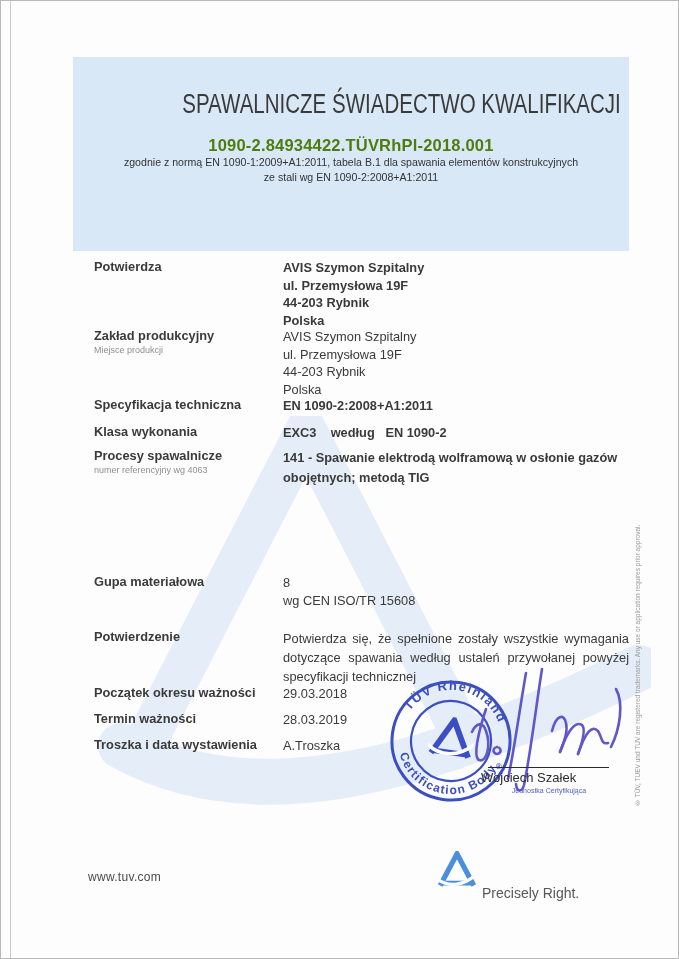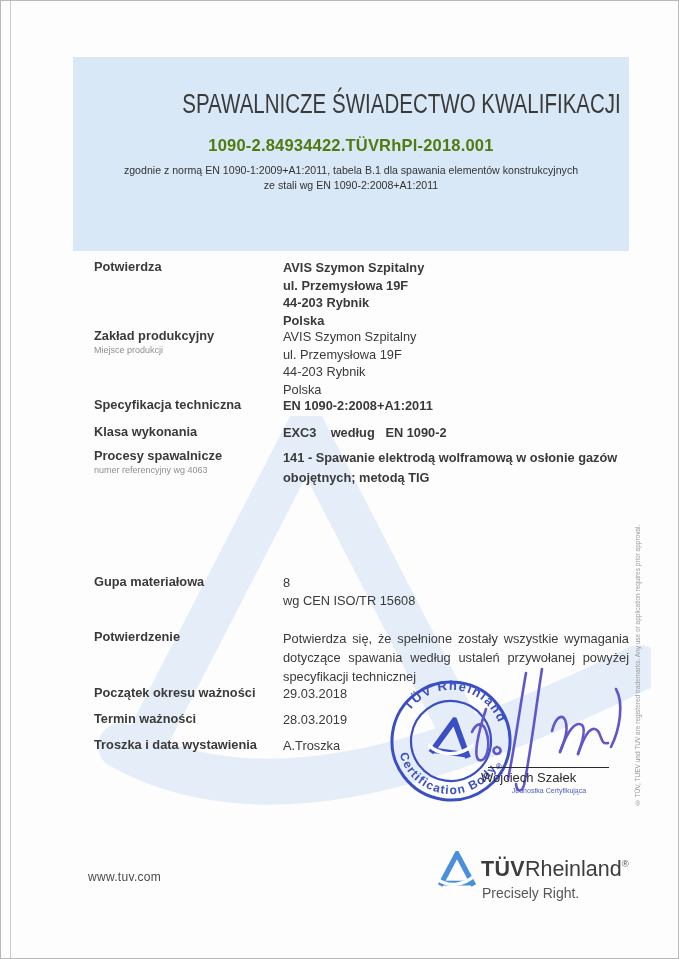--- a/index.html
+++ b/index.html
@@ -15,21 +15,21 @@
   .header-box {
     position:absolute; left:72px; top:56px; width:556px; height:194px;
     background:#d9e8f6; text-align:center;
   }
   .title-wrap { margin-top:32px;padding-left:40px; }
   .doc-title {
     display:inline-block; font-size:27px; color:#3a3a3a; white-space:nowrap;
     transform:scale(0.76,1); transform-origin:center;
   }
   .cert-no { margin-top:16px; font-size:16.5px; font-weight:bold; color:#4d7c0f; letter-spacing:0.2px; }
-  .subtitle { margin-top:8px; font-size:10.6px; color:#333; line-height:1.45; }
+  .subtitle { font-size:10.6px; color:#333; line-height:1.45; }
 
   
   .row { position:absolute; left:0; width:679px; }
   .labelcol { position:absolute; left:93px; width:185px; }
   .lbl { font-size:12.8px; font-weight:bold; color:#3a3a3a; }
   .sub { font-size:9px; color:#8f8f8f; margin-top:2px; }
   .vals { position:absolute; left:282px; width:346px; font-size:12.8px; color:#3a3a3a; }
   .vals .val { line-height:17.5px; white-space:pre-wrap; }
   .vals.bold .val { font-weight:bold; }
   .vals.wide .val { line-height:20px; font-weight:bold; }
@@ -231,18 +231,17 @@
   <div class="sig-line"></div>
   <div class="sig-name">Wojciech Szałek</div>
   <div class="sig-role">Jednostka Certyfikująca</div>
 
   <div class="website">www.tuv.com</div>
   <svg class="brand-tri" width="40" height="37" viewBox="0 0 100 92">
     <g color="#4a8fdc">
         <use href="#tuv-tri" width="100" height="92"></use>
       </g>
   </svg>
-  <div class="brand-text"><span class="b">TÜV</span><span>Rheinland</span><span class="r">®</span></div>
   <div class="tagline">Precisely Right.</div>
 
   <div class="side-note">® TÜV, TUEV und TUV are registered trademarks. Any use or application requires prior approval.</div>
 
 </div>
 
 </body></html>

